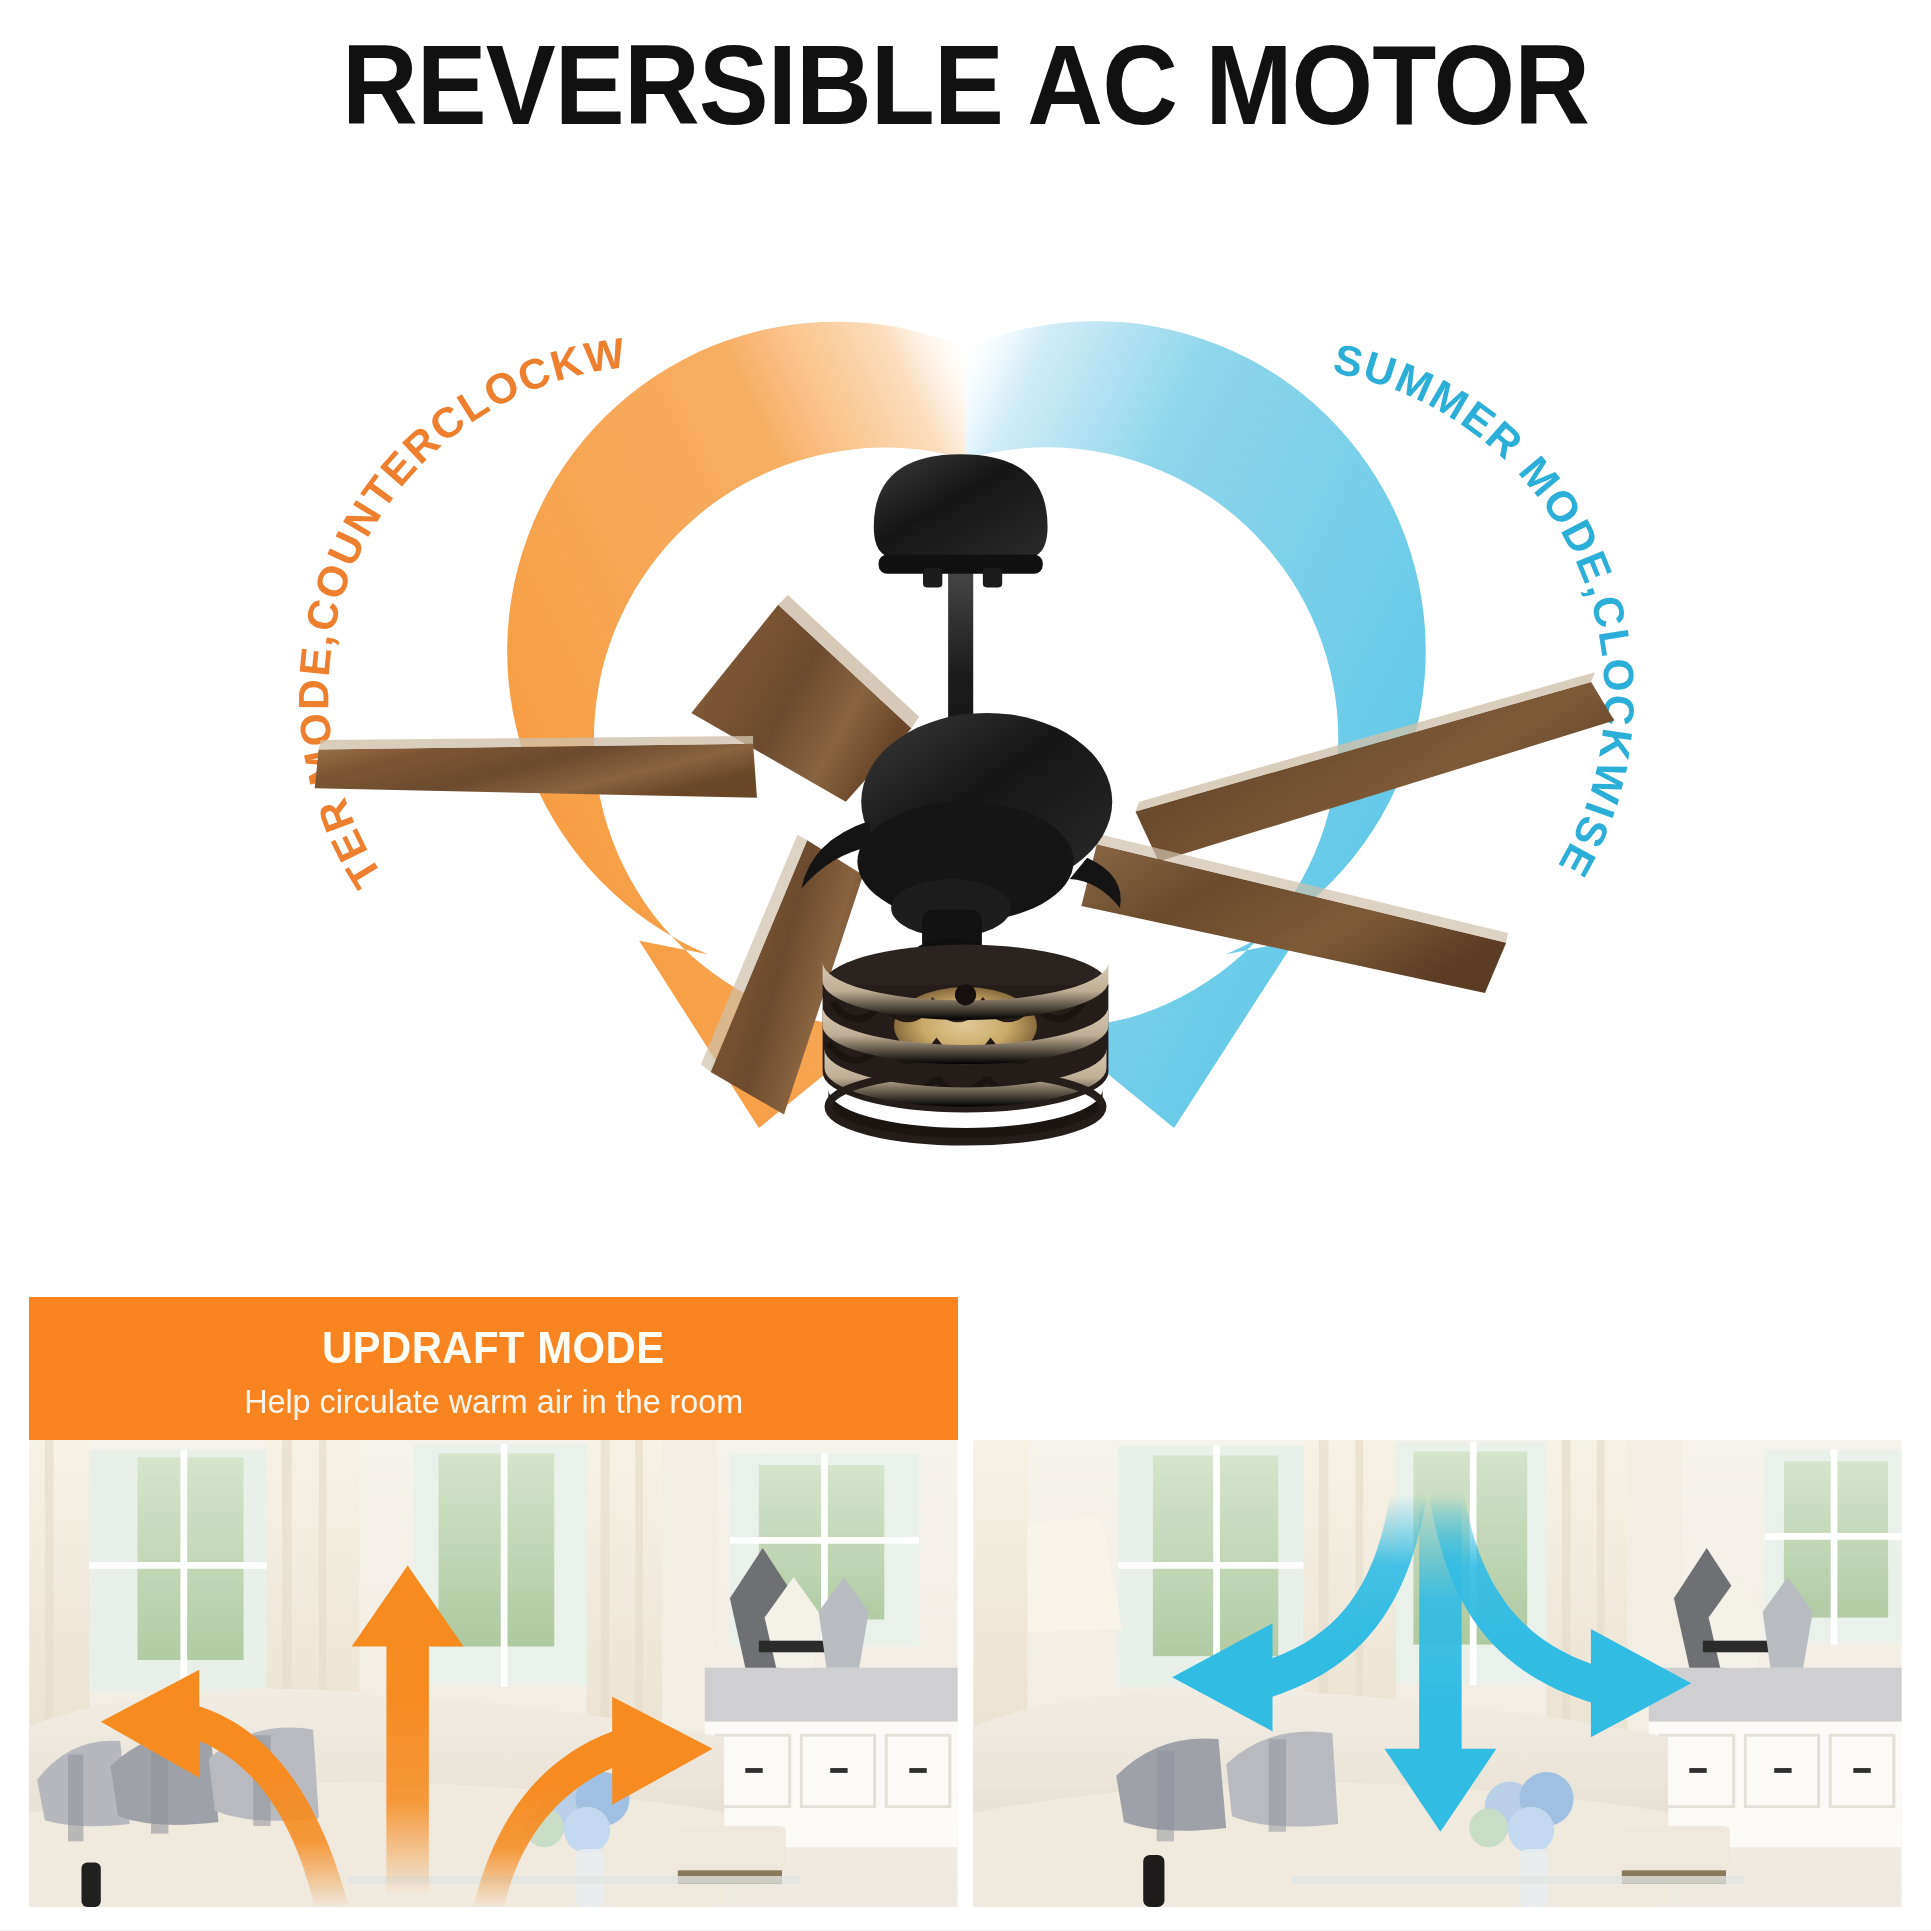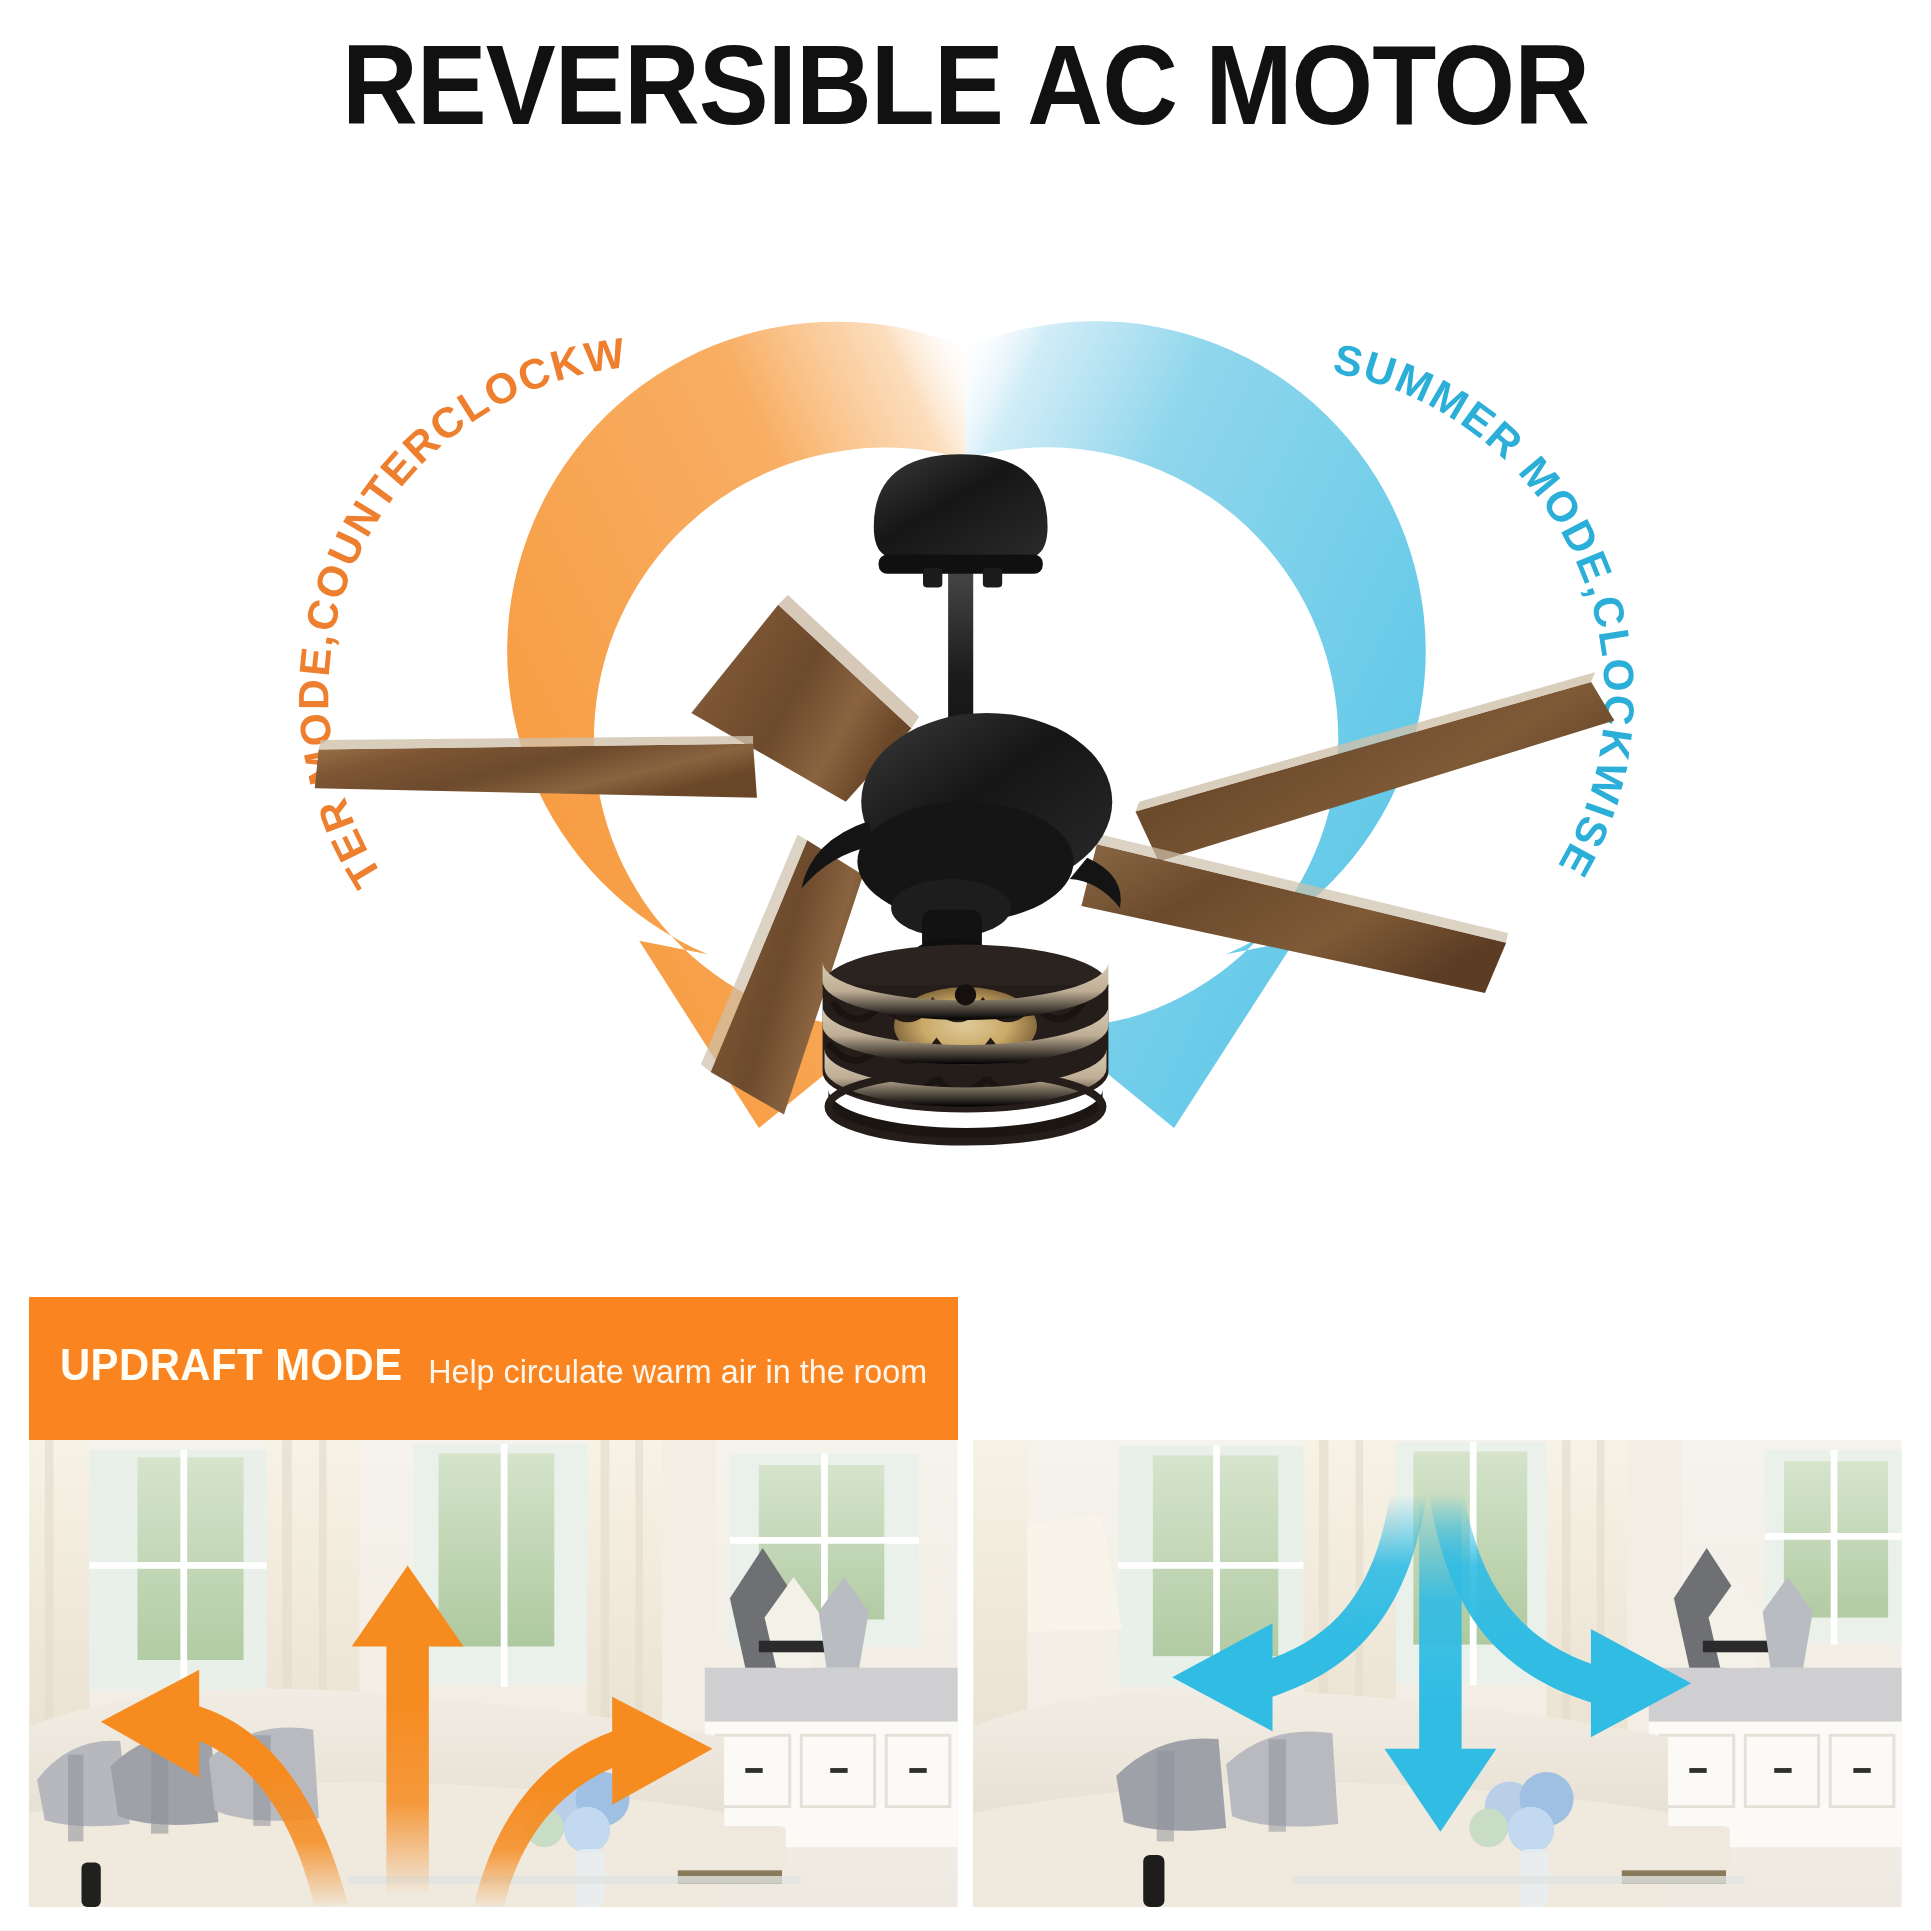--- a/index.html
+++ b/index.html
@@ -32,21 +32,21 @@
   .fan-wrap{position:absolute;left:0;top:0;width:1931px;height:1130px;}
 
   
   .panels{position:absolute;left:0;top:1297px;width:1931px;height:618px;}
   .panel{position:absolute;top:0;width:929px;height:610px;overflow:hidden;}
   .panel.left{left:29px;}
   .panel.right{left:973px;}
 
   .panel-head{
     position:relative;width:100%;height:143px;
-    display:flex;flex-direction:row;align-items:center;justify-content:center;
+    display:flex;flex-direction:column;align-items:center;justify-content:center;
     box-sizing:border-box;padding-top:5.8px;
   }
   .panel.left  .panel-head{background:#FA8420;}
   .panel.right .panel-head{background:#2BB8E2;}
   .panel-title{
     color:#fffdf4;font-weight:700;font-size:45px;letter-spacing:0.5px;
     transform:scaleX(0.93);line-height:1;margin-bottom:13.5px;
   }
   .panel.right .panel-title{color:#ffffff;}
   .panel-sub{

